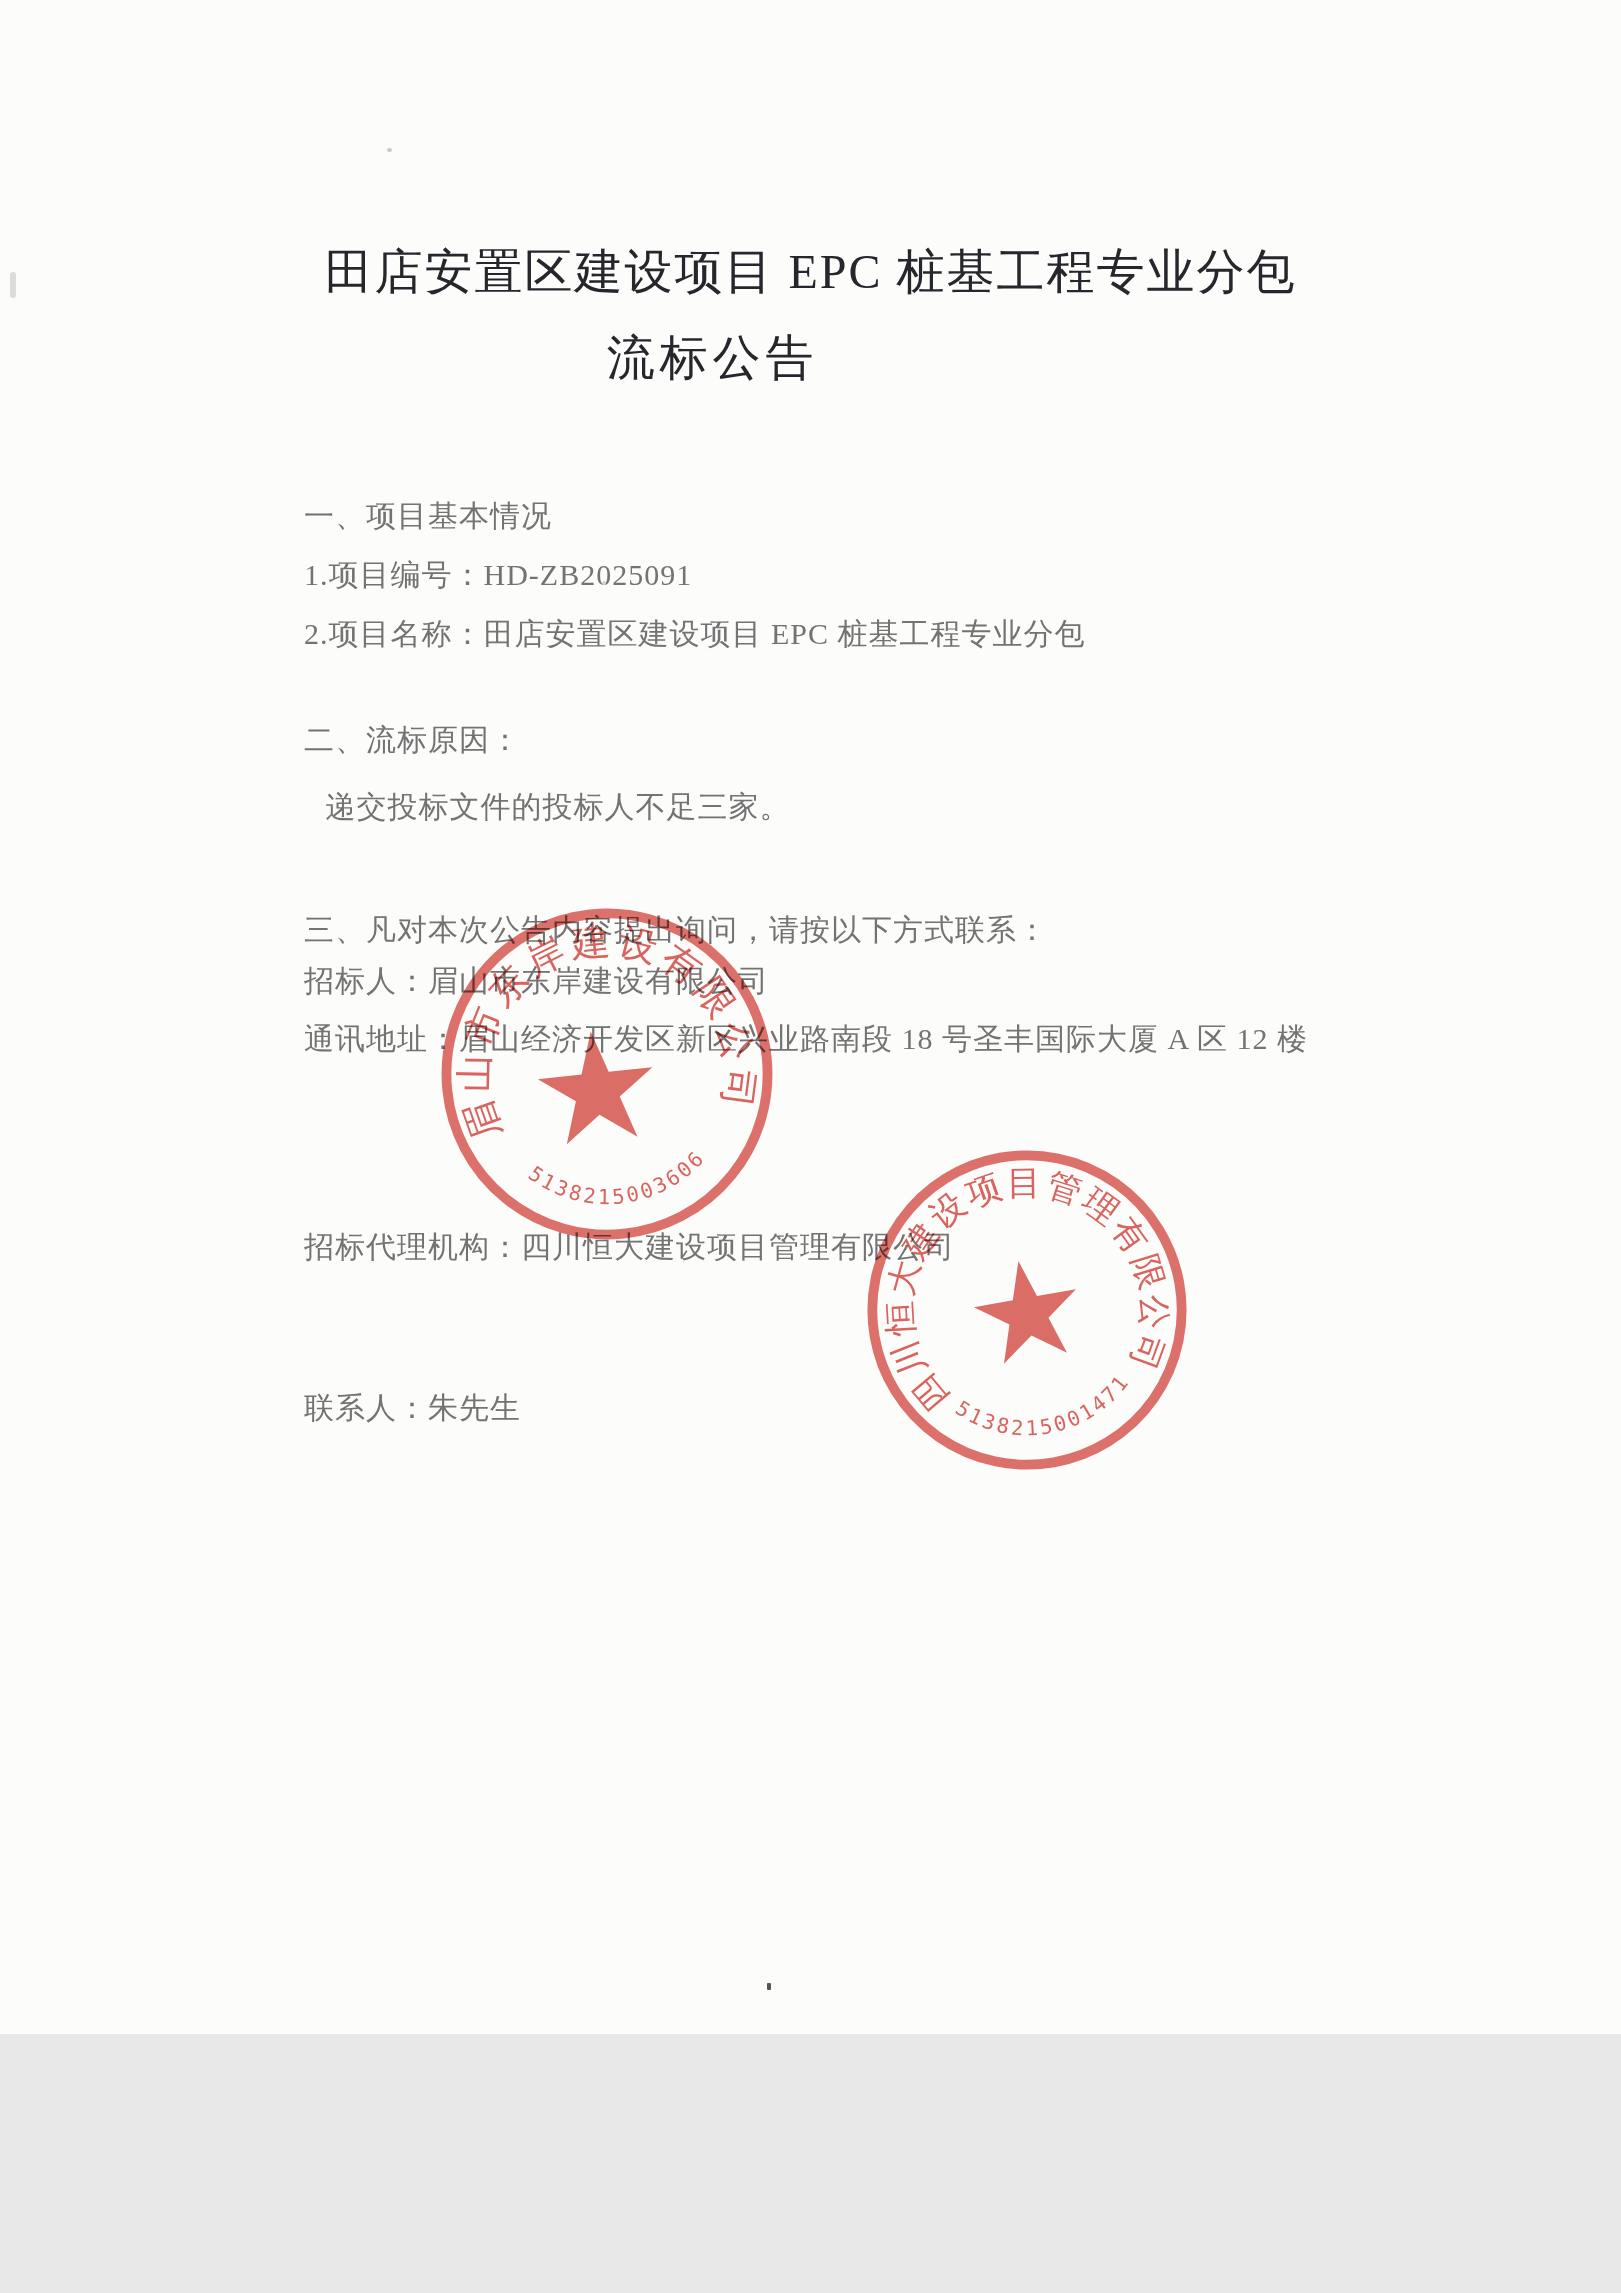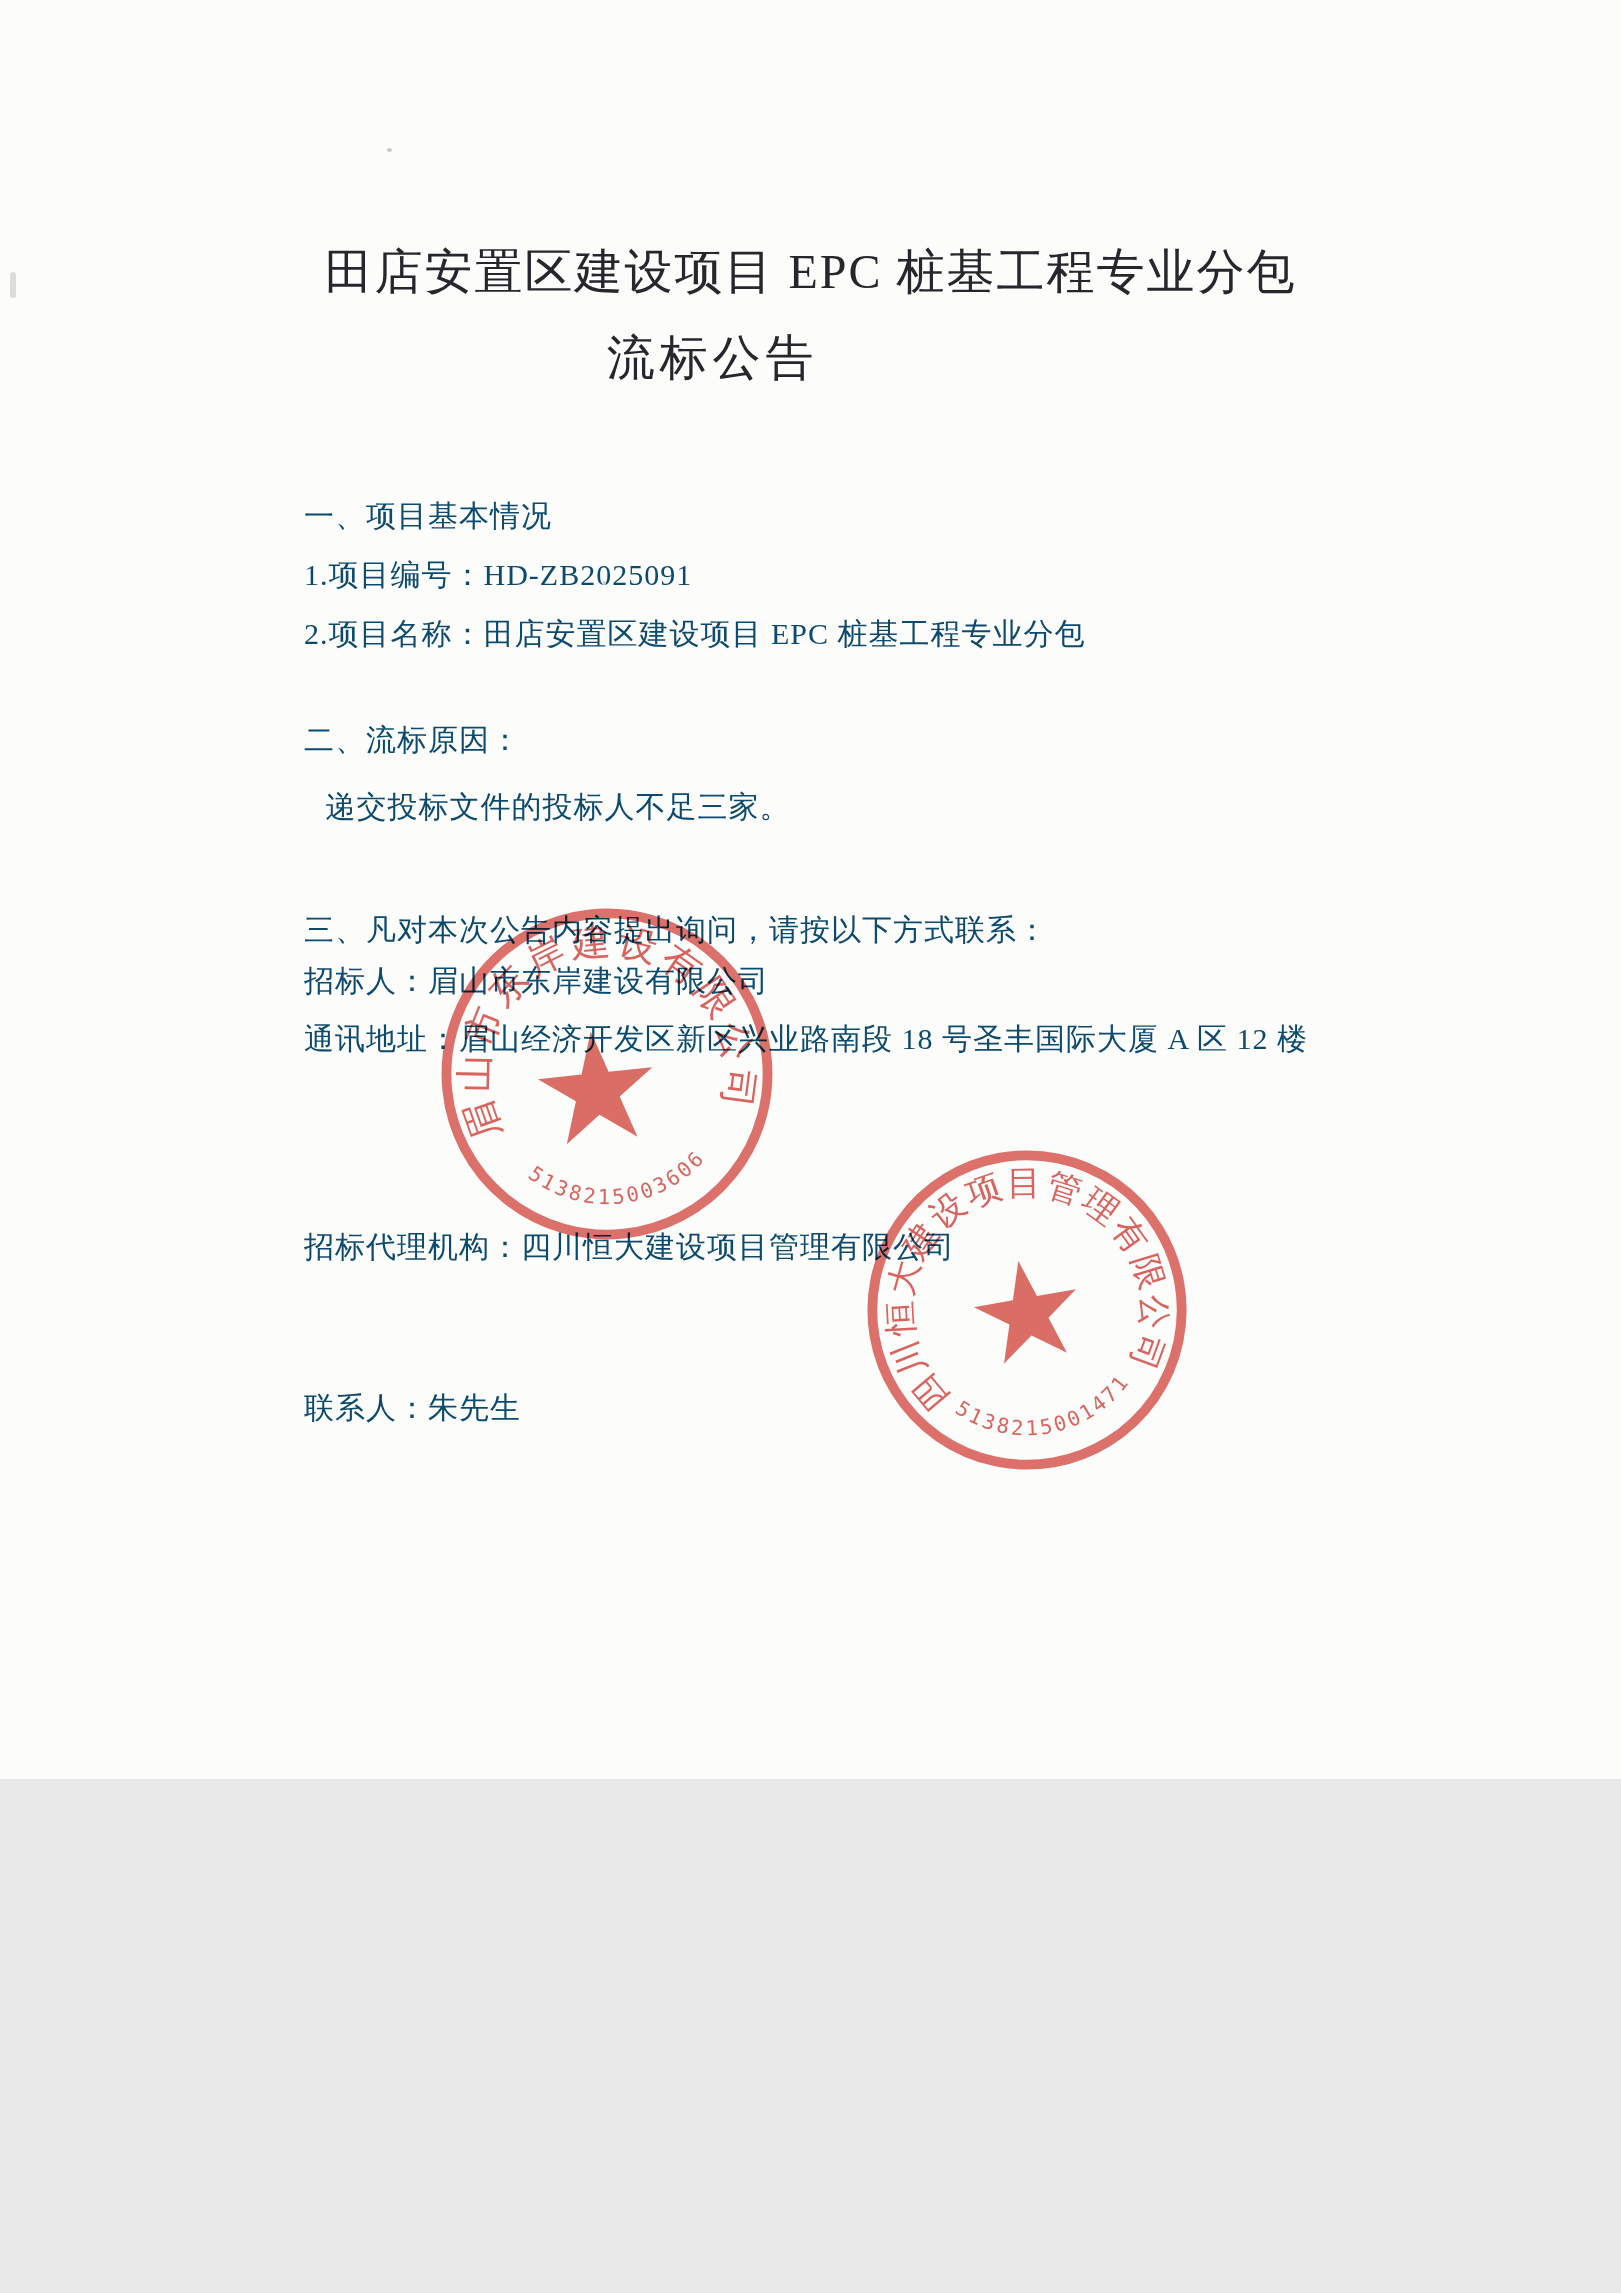--- a/index.html
+++ b/index.html
@@ -1,35 +1,35 @@
 <!DOCTYPE html>
 <html><head>
 <meta charset="utf-8">
 <style>
   html,body{margin:0;padding:0;background:#e8e8e8;}
   .page{
     position:relative;
-    width:1621px;height:1779px;
+    width:1621px;height:2034px;
     margin:0 auto;
     background:#fcfcfb;
     overflow:hidden;
     font-family:"Liberation Serif","DejaVu Serif",serif;
     color:#2b2b31;
   }
   .title{
     position:absolute;left:0;width:100%;
     margin:0;text-align:center;
     font-size:48px;font-weight:400;letter-spacing:2px;
     color:#26262c;line-height:1.2;
   }
   .title2{transform:translateX(-98px);letter-spacing:4.9px;}
   .line{
     position:absolute;left:304px;right:59px;
     font-size:30px;letter-spacing:1px;line-height:1.25;
-    white-space:nowrap;color:#0c4a6e;
+    white-space:nowrap;color:#737373;
   }
   .indent{padding-left:21.6px;}
   .seal{
     position:absolute;
     mix-blend-mode:multiply;
     pointer-events:none;
   }
   .seal text{font-family:"Liberation Serif","DejaVu Serif",serif;}
   .seal .company{font-size:39px;letter-spacing:5px;font-weight:400;}
   .seal2 .company{font-size:35px;letter-spacing:3px;}

